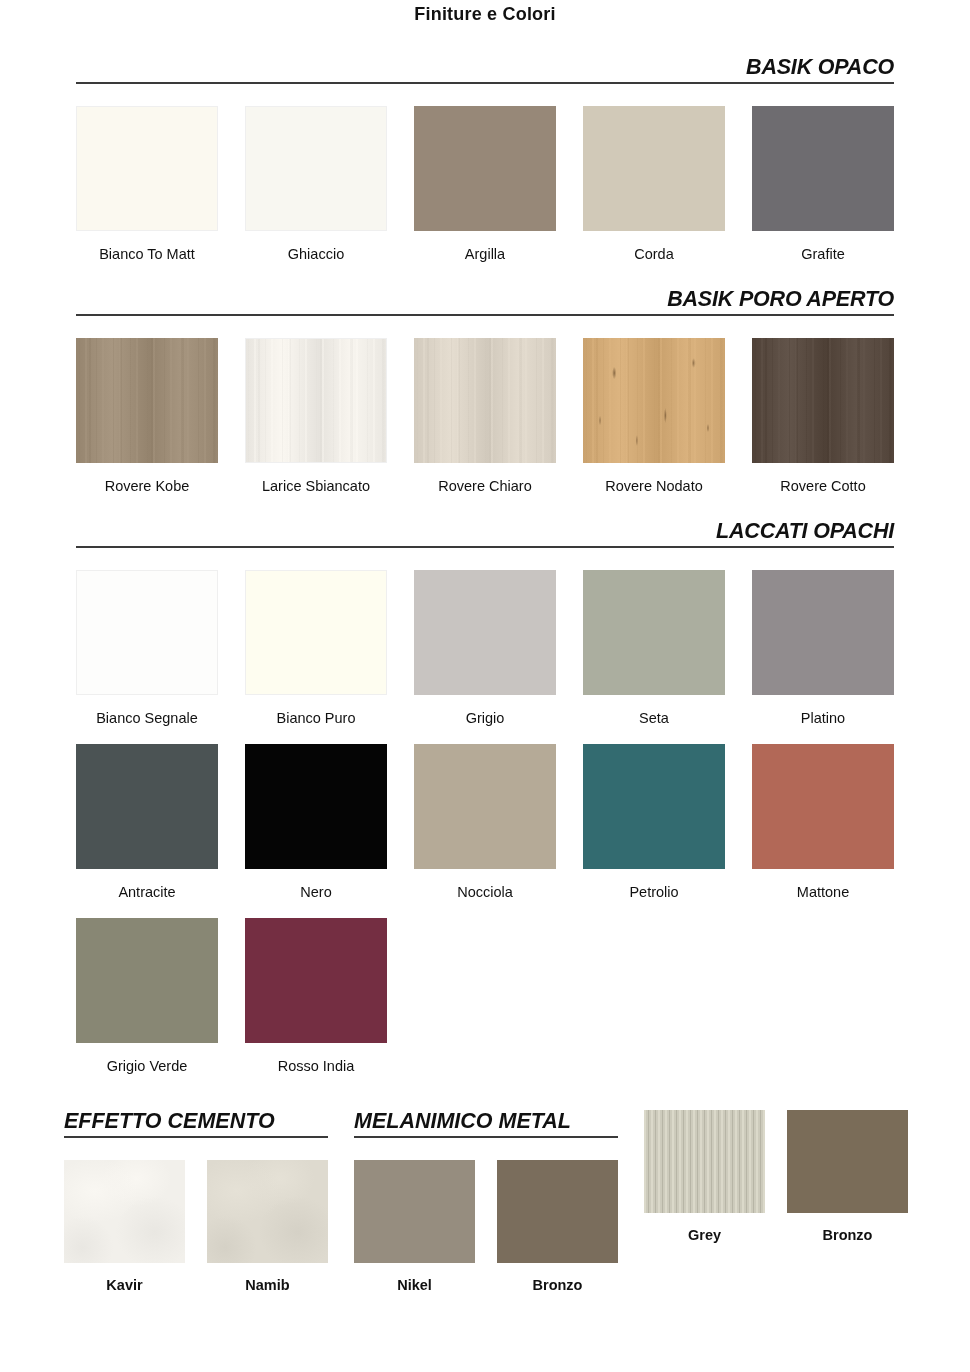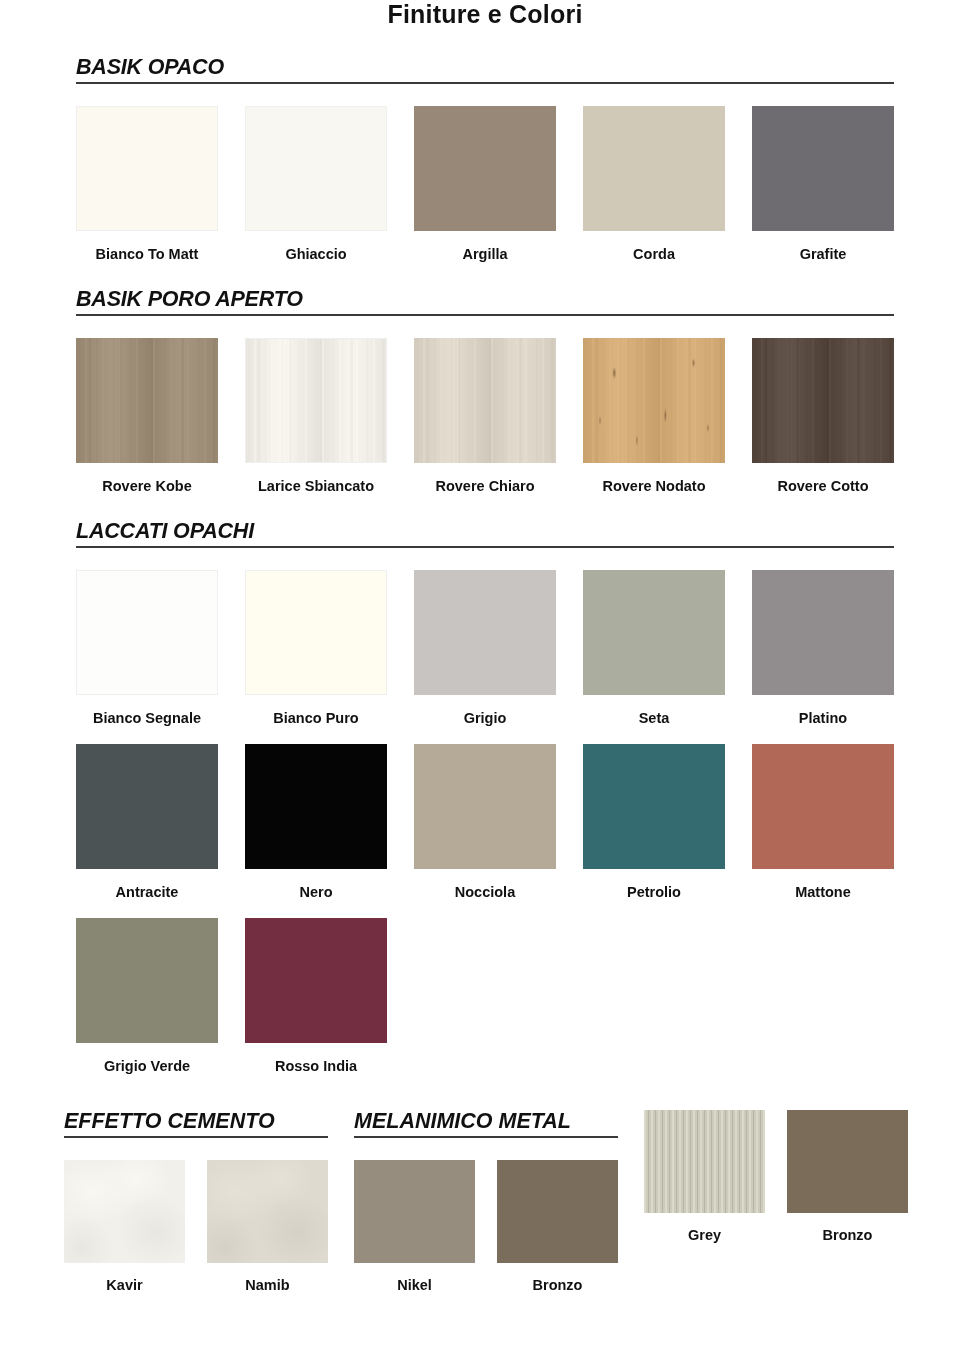--- a/index.html
+++ b/index.html
@@ -12,32 +12,33 @@
     height: 1372px;
     font-family: "Liberation Sans", sans-serif;
     color: #111111;
     overflow: hidden;
     position: relative;
   }
 
   
   .page-title {
     text-align: center;
-    font-size: 25px;
+    font-size: 18px;
     font-weight: bold;
     letter-spacing: 0.2px;
     margin: 0;
     padding-top: 0px;
     line-height: 28px;
     height: 30px;
   }
 
   
   .section {
     padding: 0 76px 0 76px;
+    text-align: right;
   }
   .section-head {
     font-style: italic;
     font-weight: bold;
     font-size: 21.5px;
     letter-spacing: -0.2px;
     line-height: 22px;
     padding-bottom: 4px;
     border-bottom: 2.2px solid #3a3a3a;
     white-space: nowrap;
@@ -61,21 +62,21 @@
     height: 125px;
     box-sizing: border-box;
     background-color: #ccc;
   }
   .swatch.bordered {
     outline: 1px solid #efefef;
     outline-offset: -1px;
   }
   .label {
     font-size: 14.5px;
-    font-weight: bold;
+    font-weight: normal;
     text-align: right;
     line-height: 16px;
     padding-top: 15px;
     white-space: nowrap;
   }
 
   
   .band {
     display: flex;
     padding: 0 66px 0 64px;

